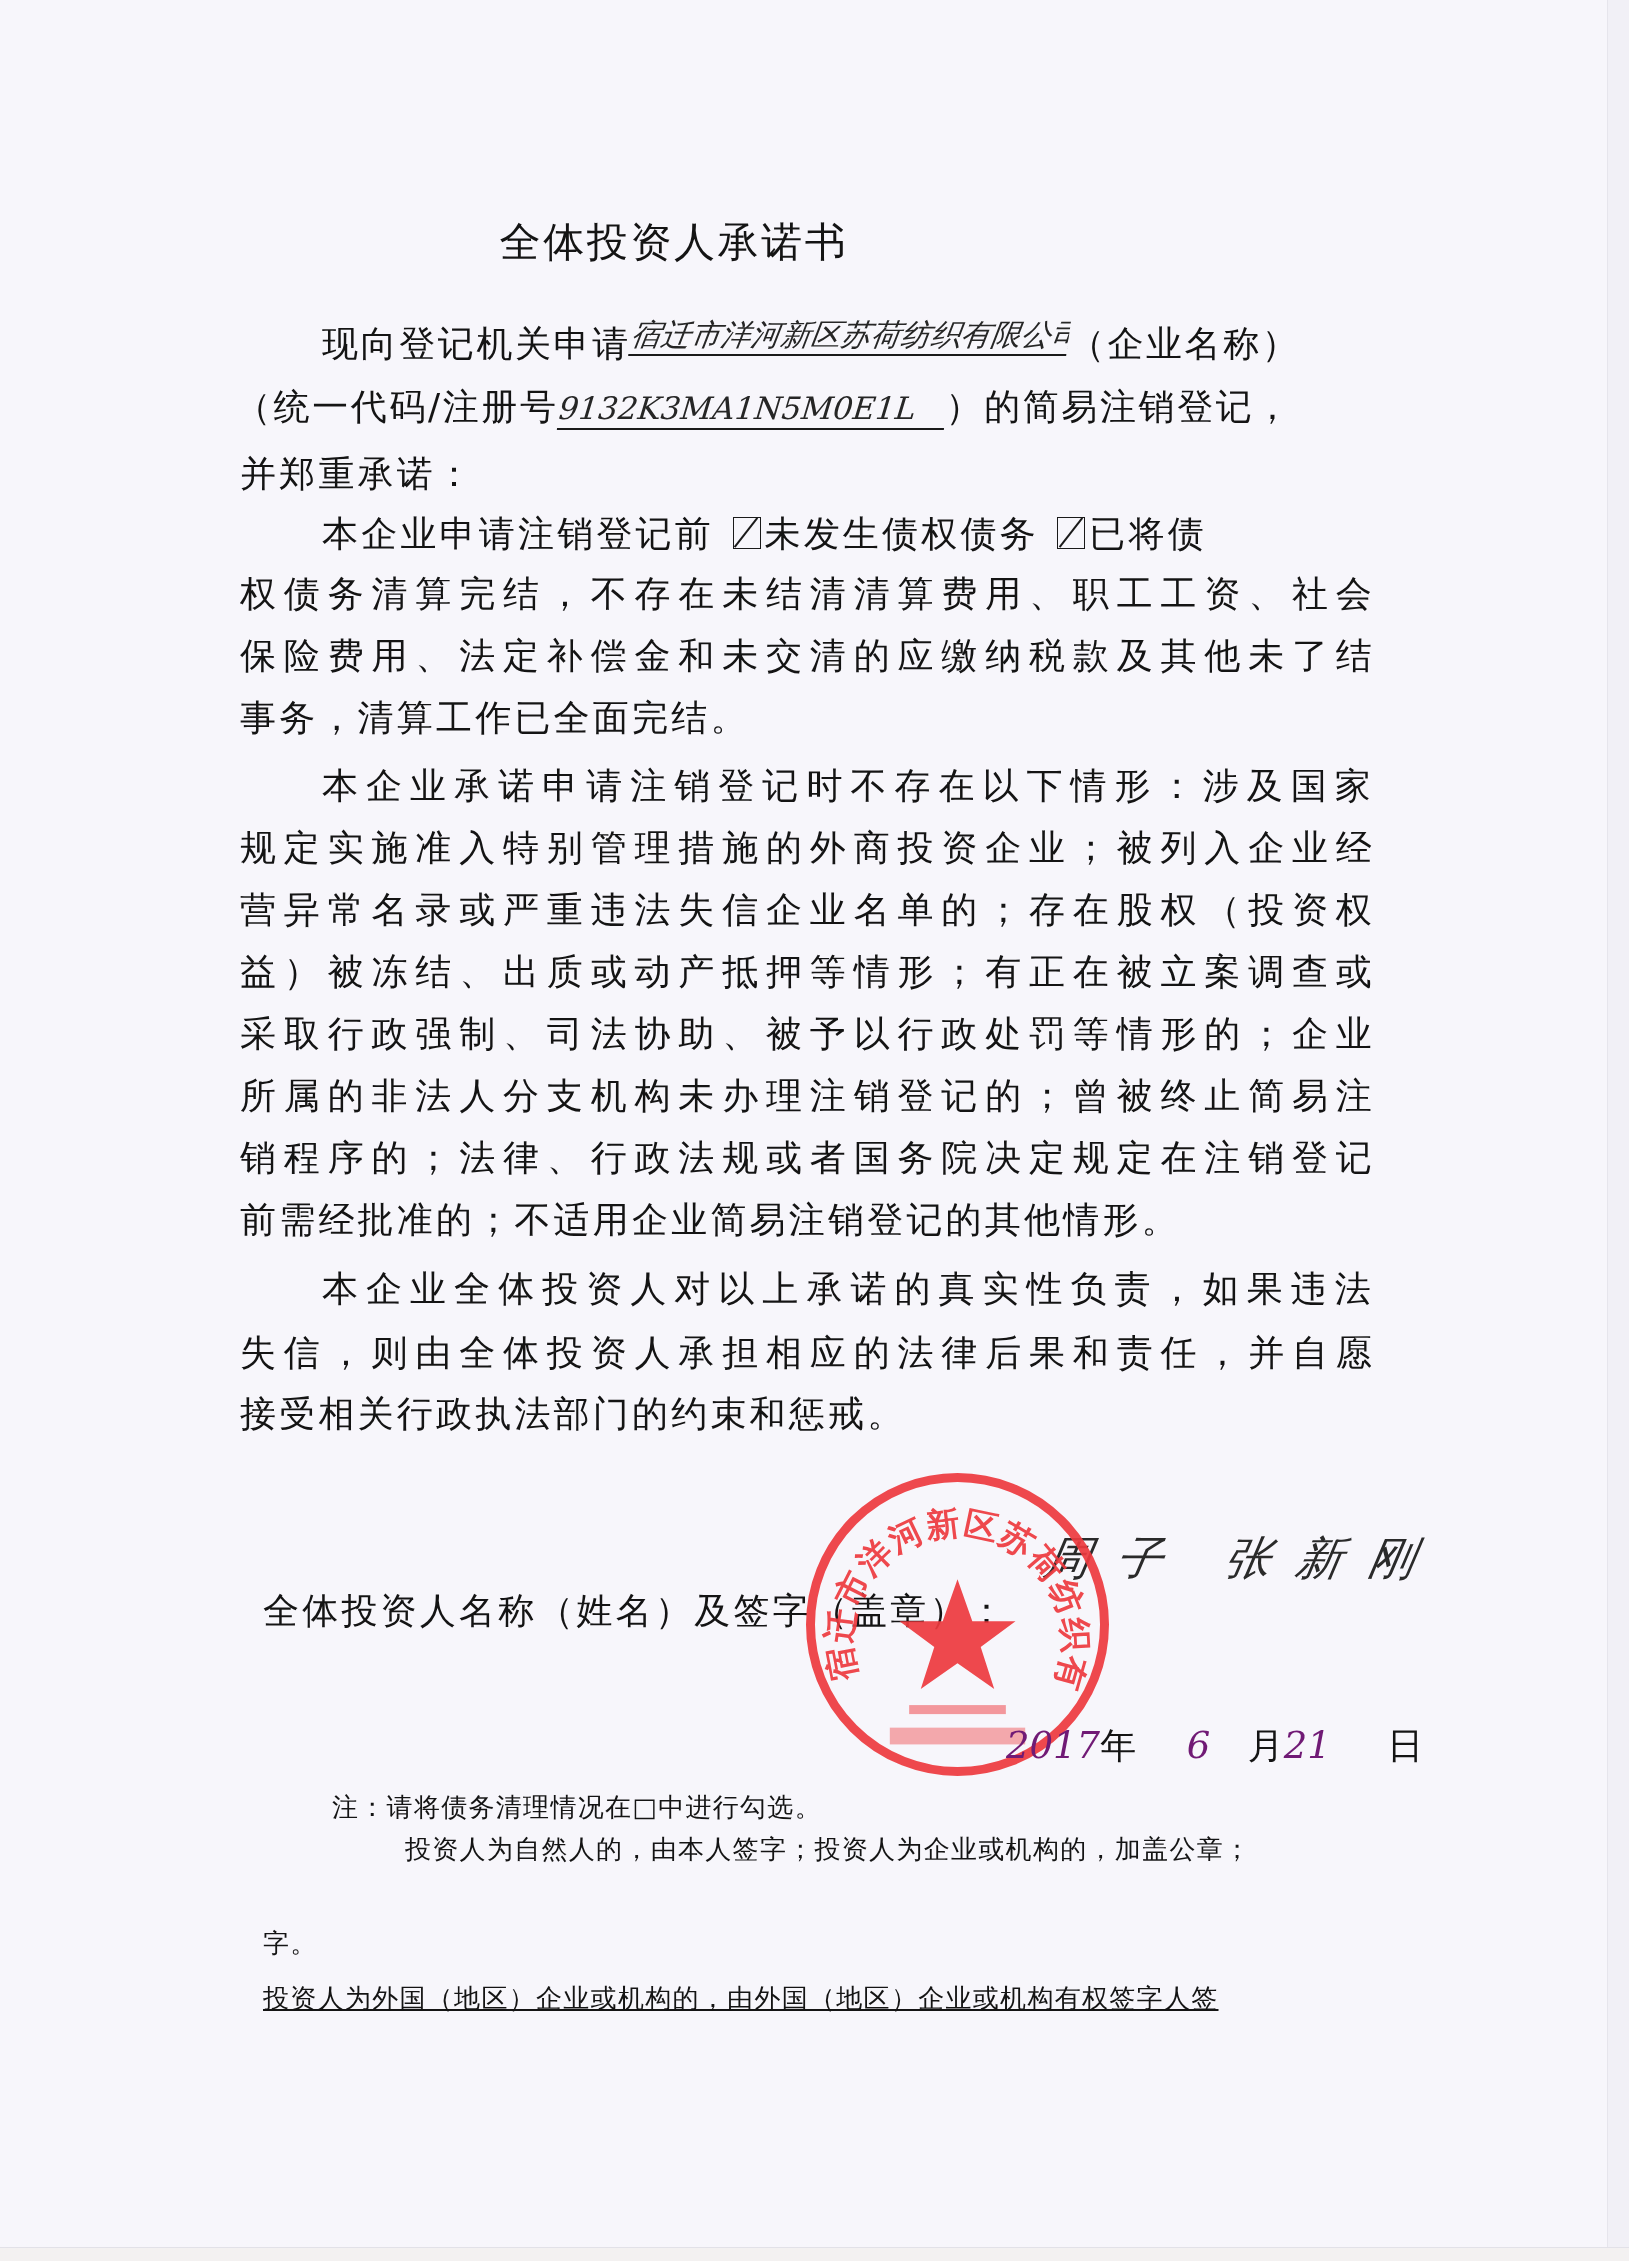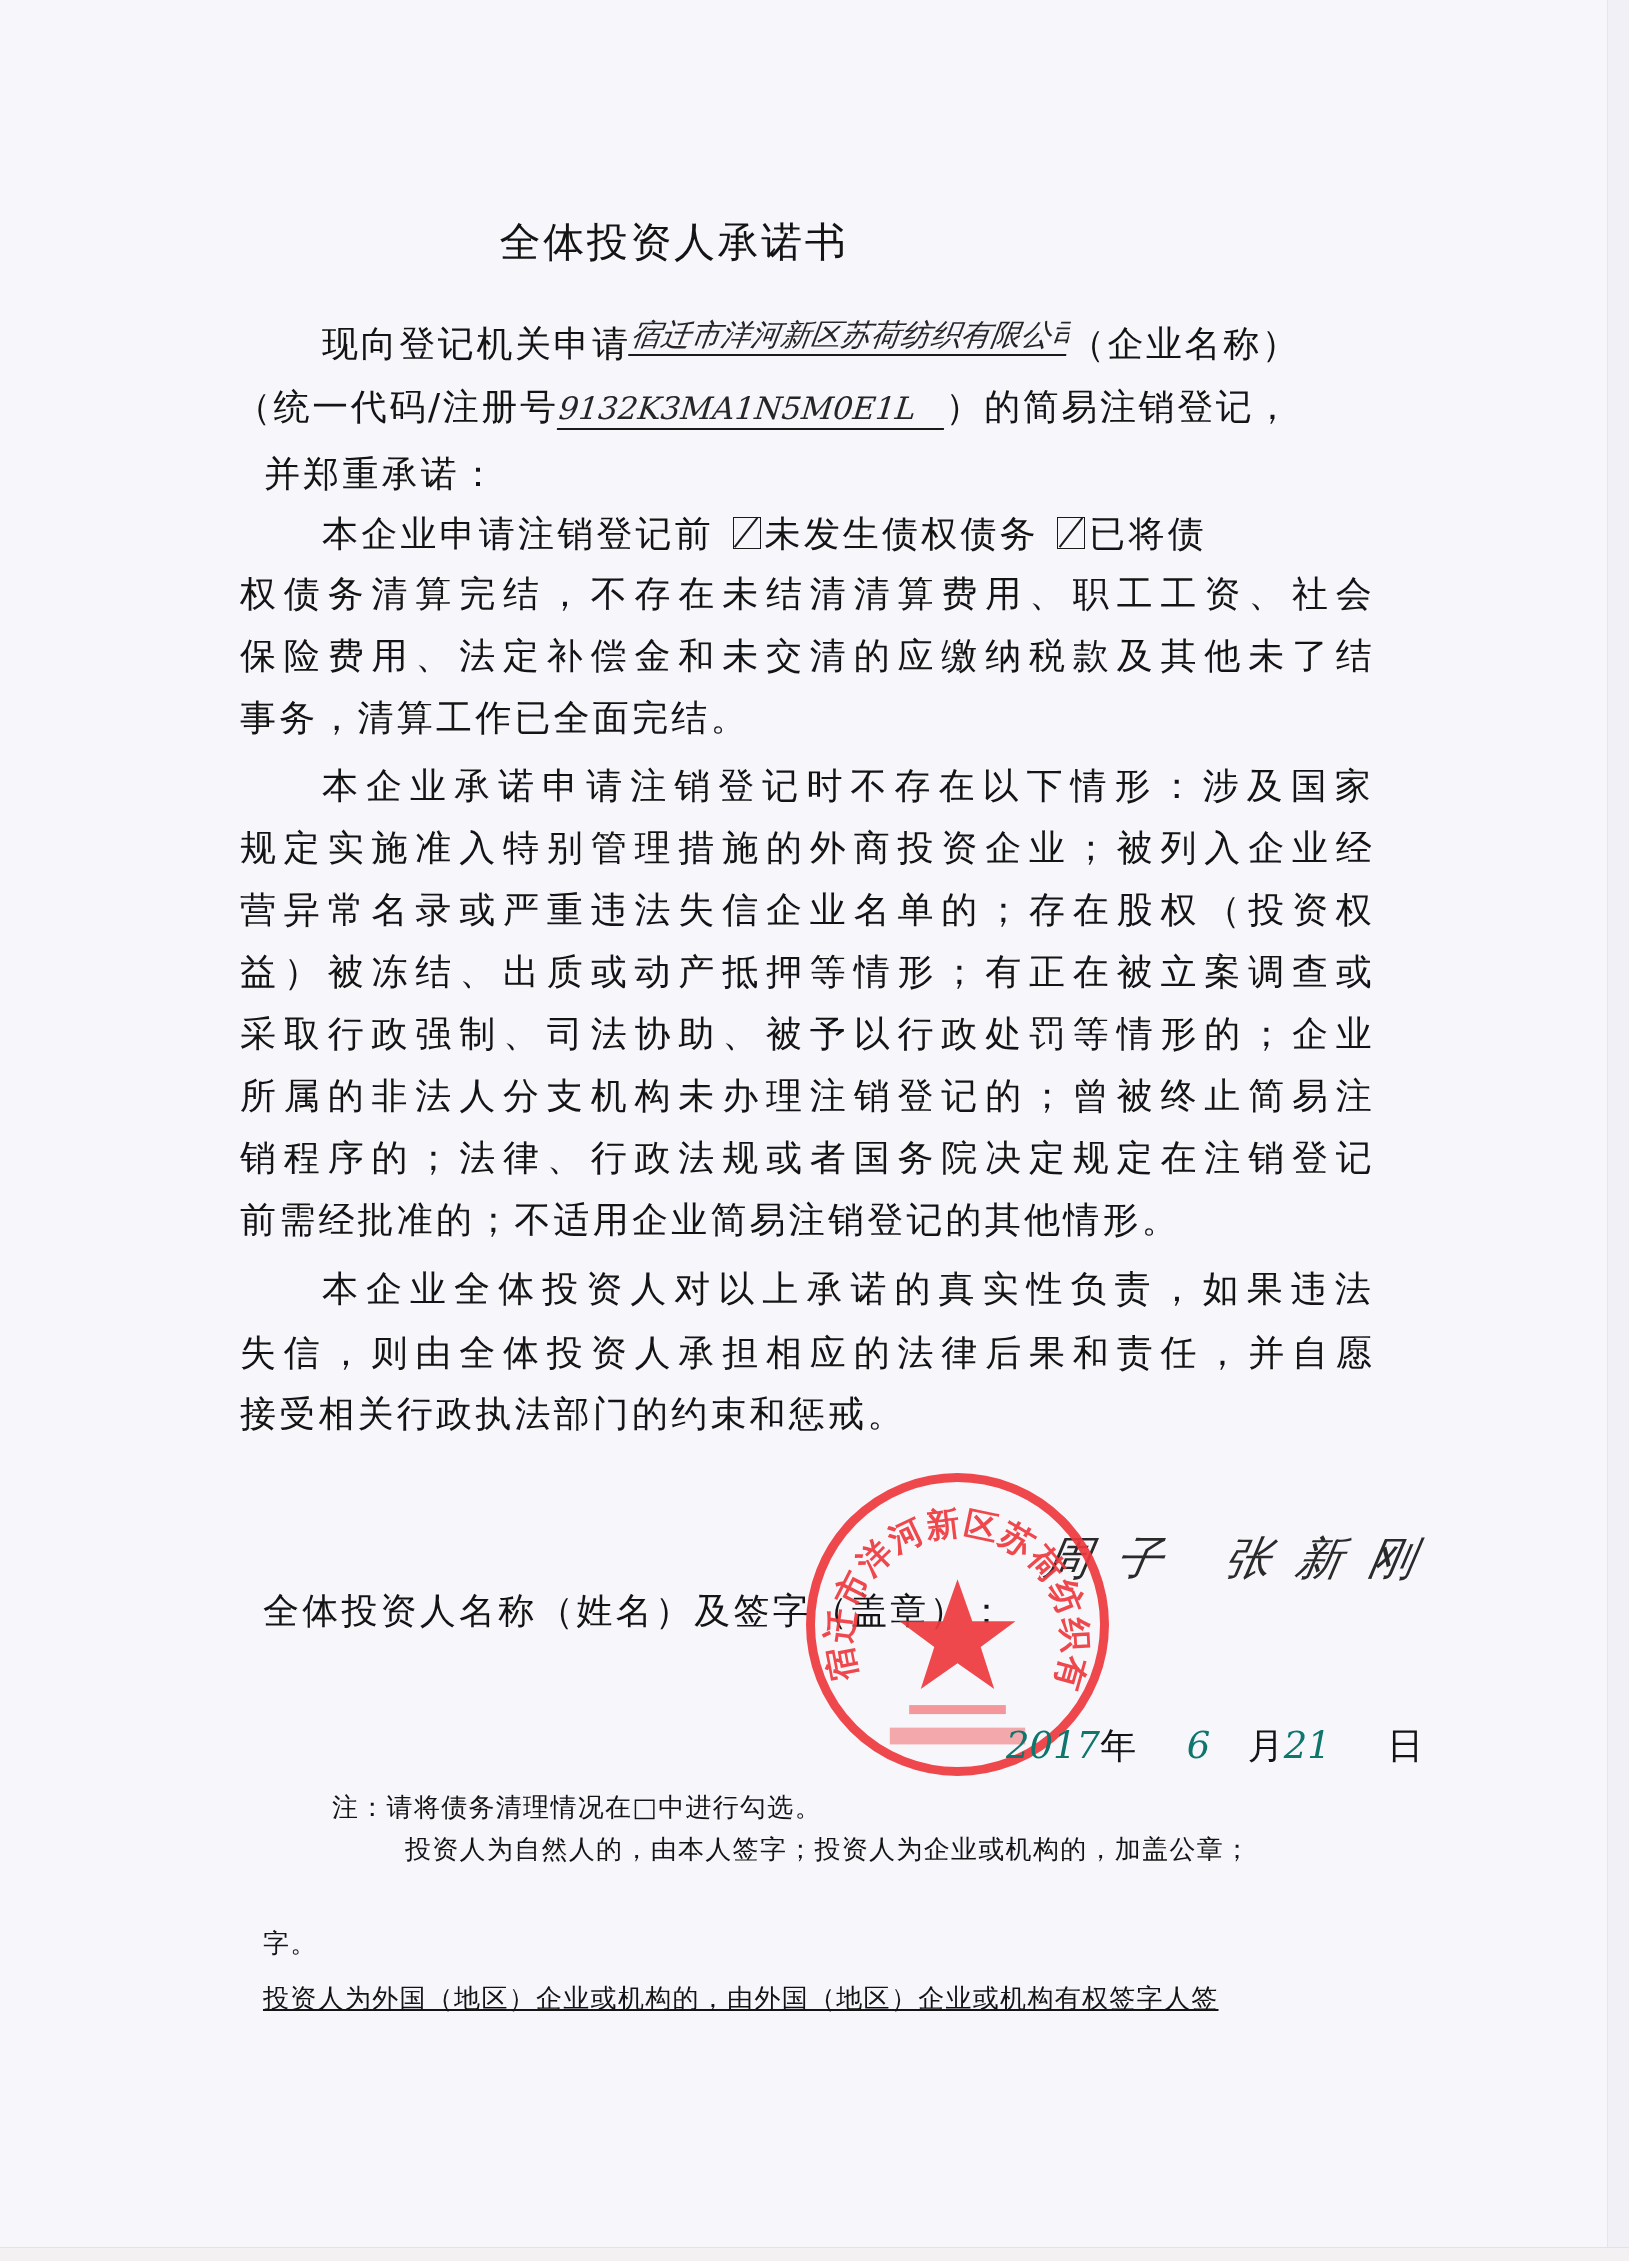--- a/index.html
+++ b/index.html
@@ -37,21 +37,21 @@
     background: #1a1a1a; transform: rotate(38deg);
   }
   .sign-label { position: absolute; left: 263px; top: 1542px; font-size: 36px; letter-spacing: 3.2px; white-space: nowrap; margin-top: 45px; }
   .signature {
     position: absolute; font-family: "DejaVu Serif", serif; font-style: italic; color: #2a2a2a;
     font-size: 46px; letter-spacing: 26px; transform: skewX(-10deg);
   }
   .sig1 { left: 1045px; top: 1528px; }
   .sig2 { left: 1225px; top: 1528px; }
   .date-row { position: absolute; top: 1722px; left: 1006px; font-size: 36px; white-space: nowrap; }
-  .date-row .hw { font-family: "DejaVu Serif", serif; font-style: italic; color: #0f766e; font-size: 37px; }
+  .date-row .hw { font-family: "DejaVu Serif", serif; font-style: italic; color: #701a75; font-size: 37px; }
   .date-row span { display: inline-block; }
   .note { position: absolute; font-size: 26px; line-height: 36px; white-space: nowrap; letter-spacing: 1.3px; }
   .stamp {
     position: absolute; left: 806px; top: 1473px; width: 303px; height: 303px;
     border: 9px solid #ee3a3f; border-radius: 50%; box-sizing: border-box; opacity: 0.92;
   }
   .stamp svg { position: absolute; left: -9px; top: -9px; }
 </style>
 </head>
 <body>
@@ -60,21 +60,21 @@
 <div class="paper-edge-bottom"></div>
 
 <h1 class="title">全体投资人承诺书</h1>
 
 <div class="line indent" style="top:315px; text-align:left; text-align-last:left; letter-spacing:2.6px;">
   <span>现向登记机关申请</span><span class="hand hand-name">宿迁市洋河新区苏荷纺织有限公司</span><span>（企业名称）</span>
 </div>
 <div class="line" style="top:384px; text-align:left; text-align-last:left; left:235px; letter-spacing:2.6px;">
   <span>（统一代码/注册号</span><span class="hand hand-code">9132K3MA1N5M0E1L</span><span>）的简易注销登记，</span>
 </div>
-<div class="line last" style="top:451px;margin-left:24px;">并郑重承诺：</div>
+<div class="line last" style="top:451px;">并郑重承诺：</div>
 
 <div class="line indent" style="top:511px; text-align:left; text-align-last:left;">
   <span>本企业申请注销登记前</span>
   <span class="cb checked"></span><span>未发生债权债务</span>
   <span class="cb checked"></span><span>已将债</span>
 </div>
 <div class="line" style="top:571px;">权债务清算完结，不存在未结清清算费用、职工工资、社会</div>
 <div class="line" style="top:633px;">保险费用、法定补偿金和未交清的应缴纳税款及其他未了结</div>
 <div class="line last" style="top:695px;">事务，清算工作已全面完结。</div>
 

